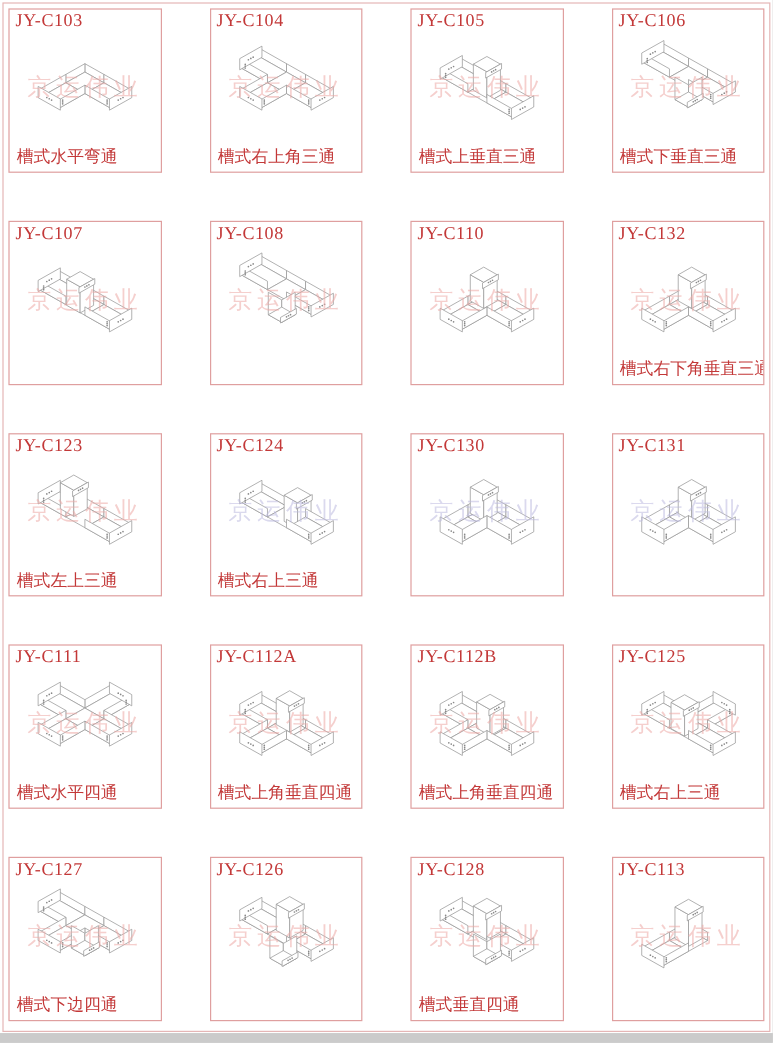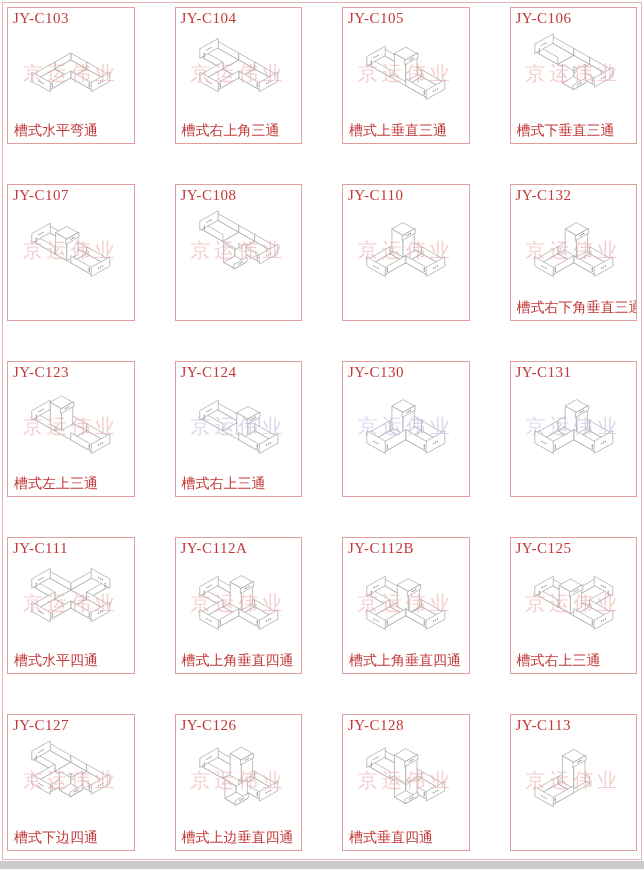--- a/index.html
+++ b/index.html
@@ -798,21 +798,20 @@
             <polygon points="57.2,58.9 71.6,67.1 71.6,91.1 57.2,82.9" fill="#fff" stroke="#979797" stroke-width="0.8" stroke-linejoin="round"></polygon>
             <polygon points="86.0,58.9 71.6,67.1 71.6,91.1 86.0,82.9" fill="#fff" stroke="#979797" stroke-width="0.8" stroke-linejoin="round"></polygon>
             <polygon points="71.6,74.8 86.0,82.9 71.6,91.1 57.2,82.9" fill="#fff" stroke="#979797" stroke-width="0.8" stroke-linejoin="round"></polygon>
             <polygon points="87.3,76.2 70.3,85.8 70.3,91.8 87.3,82.2" fill="#fff" stroke="#979797" stroke-width="0.8" stroke-linejoin="round"></polygon>
             <circle cx="81.0" cy="82.8" r="0.9" fill="#8a8a8a"></circle>
             <circle cx="78.8" cy="84.0" r="0.9" fill="#8a8a8a"></circle>
             <circle cx="76.7" cy="85.2" r="0.9" fill="#8a8a8a"></circle>
           </svg>
       <div class="wm" style="color: rgb(237, 169, 166);">京运伟业</div>
     </div>
-    <div class="label">槽式上边垂直四通</div>
   </div>
 
   <div class="cell">
     <div class="code">JY-C128</div>
     <div class="art">
       <svg viewBox="0 0 150 118">
             <polygon points="75.0,36.5 47.0,20.6 47.0,29.6 75.0,45.5" fill="#fff" stroke="#979797" stroke-width="0.8" stroke-linejoin="round"></polygon>
             <polygon points="47.0,29.6 75.0,45.5 54.6,57.0 26.6,41.2" fill="#fff" stroke="#979797" stroke-width="0.8" stroke-linejoin="round"></polygon>
             <polygon points="54.6,48.0 26.6,32.2 26.6,41.2 54.6,57.0" fill="#fff" stroke="#979797" stroke-width="0.8" stroke-linejoin="round"></polygon>
             <polygon points="48.7,17.7 24.9,31.1 24.9,43.1 48.7,29.7" fill="#fff" stroke="#979797" stroke-width="0.8" stroke-linejoin="round"></polygon>

